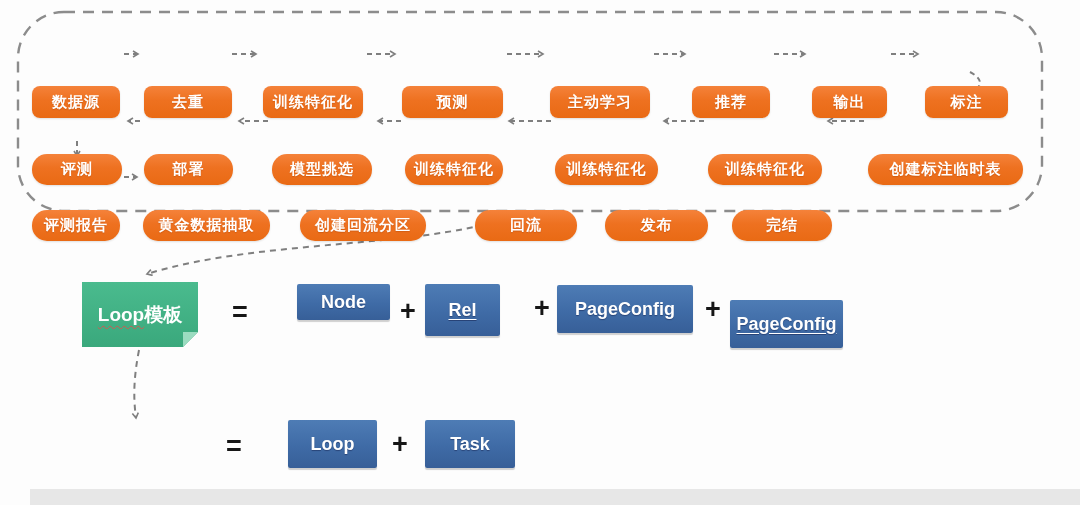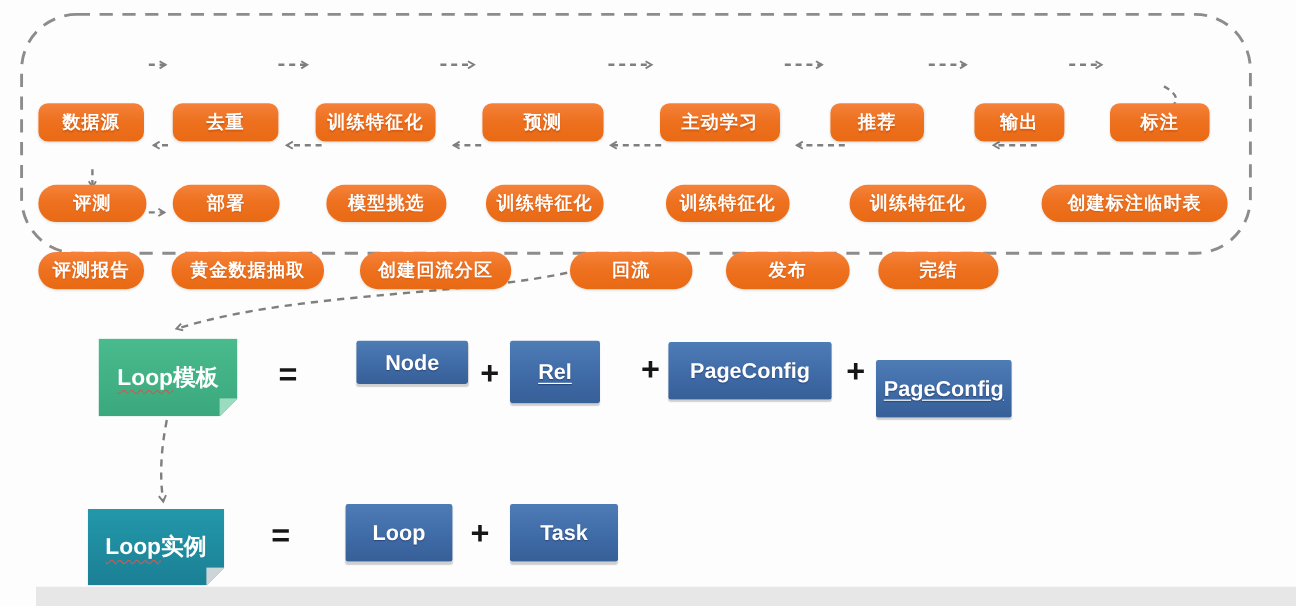--- a/index.html
+++ b/index.html
@@ -137,23 +137,19 @@
   <div class="bbox" style="left:425px;top:284px;width:75px;height:52px">
       <span class="ul sq">Rel</span>
     </div>
   <div class="op" style="left:529px;top:295px">+</div>
   <div class="bbox" style="left:557px;top:285px;width:136px;height:48px">PageConfig</div>
   <div class="op" style="left:700px;top:296px">+</div>
   <div class="bbox" style="left:730px;top:300px;width:113px;height:48px">
       <span class="ul sq">PageConfig</span>
     </div>
 
-  <div class="note note-teal" style="left:73px;top:424px;width:114px;height:64px">
-    <span><span class="sq">Loop</span><span>实例</span></span>
-    <span class="flap"></span>
-  </div>
   <div class="op" style="left:221px;top:433px">=</div>
   <div class="bbox" style="left:288px;top:420px;width:89px;height:48px">Loop</div>
   <div class="op" style="left:387px;top:431px">+</div>
   <div class="bbox" style="left:425px;top:420px;width:90px;height:48px">Task</div>
 
   <div id="bottom-strip"></div>
 </div>
 
 </body></html>

